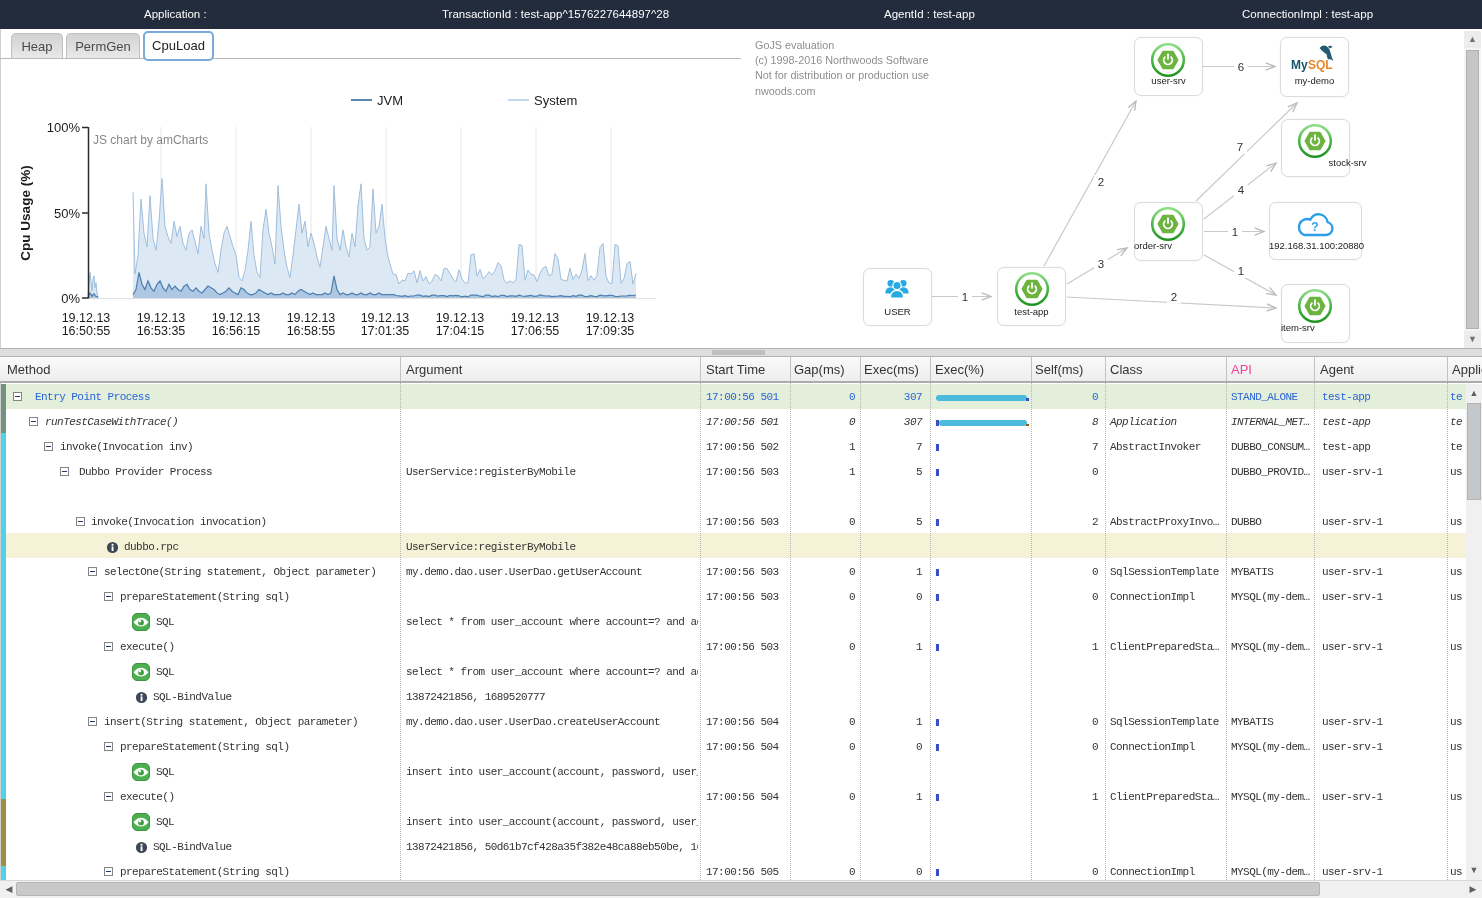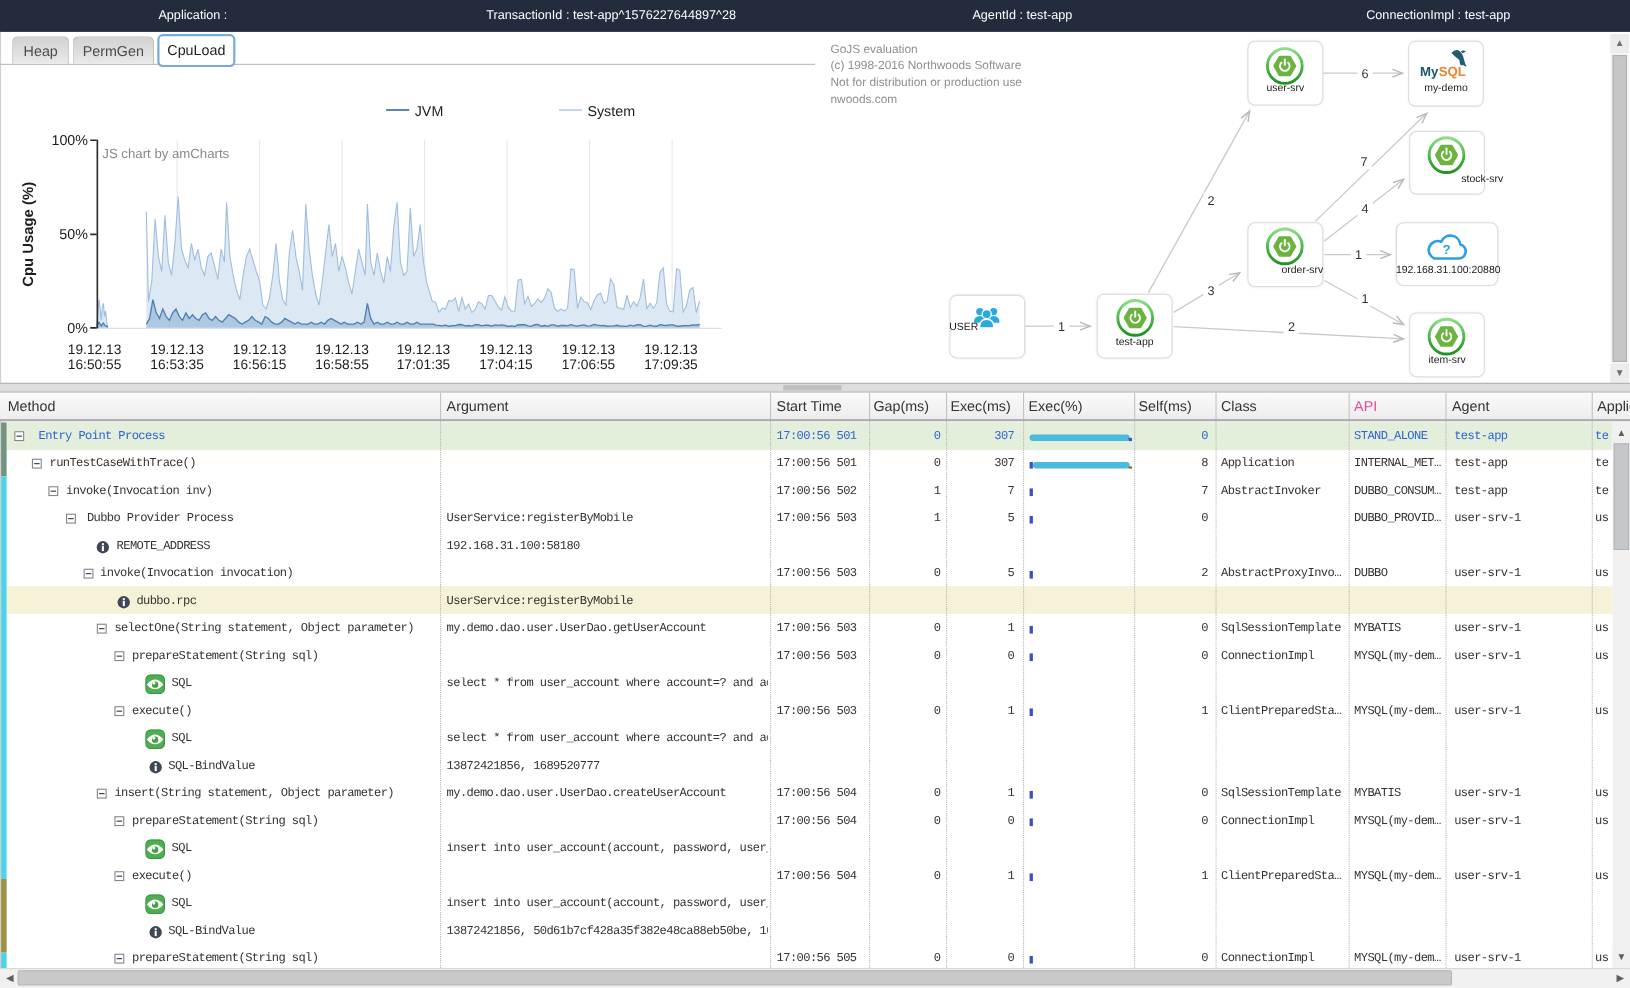--- a/index.html
+++ b/index.html
@@ -113,21 +113,21 @@
 <svg class="abs" style="left:883px;top:276px;" width="28" height="27" viewBox="0 0 36 34">
 <g fill="#29a9e1">
 <circle cx="10" cy="9" r="4.3"></circle>
       <path d="M3,22 q0,-8 7,-8 q7,0 7,8 z"></path>
 <circle cx="26" cy="9" r="4.3"></circle>
       <path d="M19,22 q0,-8 7,-8 q7,0 7,8 z"></path>
 <circle cx="18" cy="12" r="5.3" stroke="#fff" stroke-width="1.6"></circle>
       <path d="M9.5,28 q0,-10 8.5,-10 q8.5,0 8.5,10 z" stroke="#fff" stroke-width="1.6"></path>
 </g>
   </svg>
-<div class="abs" style="left:863px;top:292px;width:69px;text-align:left;font-size:9.5px;color:#1a1a1a;white-space:nowrap;">USER</div>
+<div class="abs" style="left:863px;top:306px;width:69px;text-align:center;font-size:9.5px;color:#1a1a1a;white-space:nowrap;">USER</div>
 <div class="abs" style="left:997px;top:267px;width:69px;height:59px;background:#fff;border:1px solid #dcdcdc;border-radius:7px;box-sizing:border-box;box-shadow:0 0 2px rgba(0,0,0,0.06);"></div>
 <svg class="abs" style="left:1013px;top:270px;" width="38" height="38" viewBox="-19 -19 38 38">
 <defs>
       <linearGradient id="g1032289" x1="0" y1="0" x2="0" y2="1">
 <stop offset="0" stop-color="#8ede87"></stop>
         <stop offset="0.5" stop-color="#4db848"></stop>
         <stop offset="1" stop-color="#1f9422"></stop>
       </linearGradient>
     </defs>
 <circle cx="0" cy="0" r="15.8" fill="#fff" stroke="url(#g1032289)" stroke-width="2.6"></circle>
@@ -173,36 +173,36 @@
 <stop offset="0" stop-color="#8ede87"></stop>
         <stop offset="0.5" stop-color="#4db848"></stop>
         <stop offset="1" stop-color="#1f9422"></stop>
       </linearGradient>
     </defs>
 <circle cx="0" cy="0" r="15.8" fill="#fff" stroke="url(#g1168224)" stroke-width="2.6"></circle>
 <path d="M-9.4,0 L-4.7,-8.2 L4.7,-8.2 L9.4,0 L4.7,8.2 L-4.7,8.2 Z" fill="#6db33f" stroke="#6db33f" stroke-width="2.2" stroke-linejoin="round"></path>
 <path d="M-3.1,-2.9 A4.3,4.3 0 1 0 3.1,-2.9" fill="none" stroke="#fff" stroke-width="1.8" stroke-linecap="round"></path>
 <line x1="0" y1="-5.9" x2="0" y2="-1.1" stroke="#fff" stroke-width="1.8" stroke-linecap="round"></line>
 </svg>
-<div class="abs" style="left:1134px;top:240px;width:69px;text-align:right;font-size:9.5px;color:#1a1a1a;white-space:nowrap;">order-srv</div>
+<div class="abs" style="left:1134px;top:240px;width:69px;text-align:left;font-size:9.5px;color:#1a1a1a;white-space:nowrap;">order-srv</div>
 <div class="abs" style="left:1281px;top:284px;width:69px;height:59px;background:#fff;border:1px solid #dcdcdc;border-radius:7px;box-sizing:border-box;box-shadow:0 0 2px rgba(0,0,0,0.06);"></div>
 <svg class="abs" style="left:1296px;top:287px;" width="38" height="38" viewBox="-19 -19 38 38">
 <defs>
       <linearGradient id="g1315306" x1="0" y1="0" x2="0" y2="1">
 <stop offset="0" stop-color="#8ede87"></stop>
         <stop offset="0.5" stop-color="#4db848"></stop>
         <stop offset="1" stop-color="#1f9422"></stop>
       </linearGradient>
     </defs>
 <circle cx="0" cy="0" r="15.8" fill="#fff" stroke="url(#g1315306)" stroke-width="2.6"></circle>
 <path d="M-9.4,0 L-4.7,-8.2 L4.7,-8.2 L9.4,0 L4.7,8.2 L-4.7,8.2 Z" fill="#6db33f" stroke="#6db33f" stroke-width="2.2" stroke-linejoin="round"></path>
 <path d="M-3.1,-2.9 A4.3,4.3 0 1 0 3.1,-2.9" fill="none" stroke="#fff" stroke-width="1.8" stroke-linecap="round"></path>
 <line x1="0" y1="-5.9" x2="0" y2="-1.1" stroke="#fff" stroke-width="1.8" stroke-linecap="round"></line>
 </svg>
-<div class="abs" style="left:1281px;top:322px;width:69px;text-align:center;font-size:9.5px;color:#1a1a1a;white-space:nowrap;">item-srv</div>
+<div class="abs" style="left:1281px;top:322px;width:69px;text-align:left;font-size:9.5px;color:#1a1a1a;white-space:nowrap;">item-srv</div>
 <div class="abs" style="left:1280px;top:37px;width:69px;height:60px;background:#fff;border:1px solid #dcdcdc;border-radius:7px;box-sizing:border-box;box-shadow:0 0 2px rgba(0,0,0,0.06);"></div>
 <svg class="abs" style="left:1288px;top:42px;" width="54" height="32" viewBox="0 0 54 32">
 <text x="3" y="27" font-family="Liberation Sans, sans-serif" font-size="12" font-weight="bold" fill="#15566e">My</text>
 <text x="20" y="27" font-family="Liberation Sans, sans-serif" font-size="12" font-weight="bold" fill="#e8872a">SQL</text>
 <path d="M31.5,6 q4,-4 7.5,-1.5 q3,2.5 4,8 q0.8,3.5 2.5,6.5 l-3.5,-2 q-2.5,1.5 -3,-2.5 l-0.3,-2 q-4.5,-3 -7.2,-6.5 z" fill="#235b72"></path>
     <path d="M40,4.5 q3,-1.5 4.5,0.5 l-3,1.5 z" fill="#235b72"></path>
 </svg>
 <div class="abs" style="left:1280px;top:75px;width:69px;text-align:center;font-size:9.5px;color:#1a1a1a;white-space:nowrap;">my-demo</div>
 <div class="abs" style="left:1269px;top:202px;width:93px;height:58px;background:#fff;border:1px solid #dcdcdc;border-radius:7px;box-sizing:border-box;box-shadow:0 0 2px rgba(0,0,0,0.06);"></div>
 <svg class="abs" style="left:1294px;top:210px;" width="42" height="30" viewBox="0 0 42 30">
@@ -263,21 +263,21 @@
 <div class="mono abs" style="left:706px;top:8px;color:#2a65d8;">17:00:56 501</div>
 <div class="mono abs" style="left:760px;top:8px;width:95px;text-align:right;color:#2a65d8;">0</div>
 <div class="mono abs" style="left:830px;top:8px;width:92px;text-align:right;color:#2a65d8;">307</div>
 <div class="mono abs" style="left:1000px;top:8px;width:98px;text-align:right;color:#2a65d8;">0</div>
 <div class="mono abs" style="left:1231px;top:8px;width:80px;overflow:hidden;color:#2a65d8;">STAND_ALONE</div>
 <div class="mono abs" style="left:1322px;top:8px;color:#2a65d8;">test-app</div>
 <div class="mono abs" style="left:1450px;top:8px;color:#2a65d8;">te</div>
 <div class="abs" style="left:936px;top:12px;width:91px;height:6px;border-radius:3px;background:#4cbadc;"></div>
 <div class="abs" style="left:1026px;top:15px;width:3px;height:3px;background:#3b4fc4;"></div>
 </div>
-<div class="abs" style="left:0;top:25px;width:1482px;height:25px;">
+<div class="abs" style="left:0;top:25px;width:1482px;height:25px;font-style:italic;">
 <div class="expander" style="left:29px;top:9px;"></div>
 <div class="mono abs" style="left:45px;top:8px;color:#333;">runTestCaseWithTrace()</div>
 <div class="mono abs" style="left:706px;top:8px;color:#333;">17:00:56 501</div>
 <div class="mono abs" style="left:760px;top:8px;width:95px;text-align:right;color:#333;">0</div>
 <div class="mono abs" style="left:830px;top:8px;width:92px;text-align:right;color:#333;">307</div>
 <div class="mono abs" style="left:1000px;top:8px;width:98px;text-align:right;color:#333;">8</div>
 <div class="mono abs" style="left:1110px;top:8px;color:#333;">Application</div>
 <div class="mono abs" style="left:1231px;top:8px;width:80px;overflow:hidden;color:#333;">INTERNAL_MET…</div>
 <div class="mono abs" style="left:1322px;top:8px;color:#333;">test-app</div>
 <div class="mono abs" style="left:1450px;top:8px;color:#333;">te</div>
@@ -304,29 +304,20 @@
 <div class="mono abs" style="left:406px;top:8px;width:292px;overflow:hidden;">UserService:registerByMobile</div>
 <div class="mono abs" style="left:706px;top:8px;color:#333;">17:00:56 503</div>
 <div class="mono abs" style="left:760px;top:8px;width:95px;text-align:right;color:#333;">1</div>
 <div class="mono abs" style="left:830px;top:8px;width:92px;text-align:right;color:#333;">5</div>
 <div class="mono abs" style="left:1000px;top:8px;width:98px;text-align:right;color:#333;">0</div>
 <div class="mono abs" style="left:1231px;top:8px;width:80px;overflow:hidden;color:#333;">DUBBO_PROVID…</div>
 <div class="mono abs" style="left:1322px;top:8px;color:#333;">user-srv-1</div>
 <div class="mono abs" style="left:1450px;top:8px;color:#333;">us</div>
 <div class="abs" style="left:936px;top:11px;width:2.5px;height:7px;background:#3b4fc4;"></div>
 </div>
-<div class="abs" style="left:0;top:100px;width:1482px;height:25px;">
-<svg class="abs" style="left:87px;top:7.5px;" width="13" height="13" viewBox="0 0 13 13">
-        <circle cx="6.5" cy="6.5" r="5.6" fill="#3d4756"></circle>
-        <rect x="5.6" y="2.8" width="1.9" height="1.9" fill="#fff"></rect>
-        <rect x="5.6" y="5.4" width="1.9" height="4.6" fill="#fff"></rect>
-      </svg>
-<div class="mono abs" style="left:106px;top:8px;color:#333;">REMOTE_ADDRESS</div>
-<div class="mono abs" style="left:406px;top:8px;width:292px;overflow:hidden;">192.168.31.100:58180</div>
-</div>
 <div class="abs" style="left:0;top:125px;width:1482px;height:25px;">
 <div class="expander" style="left:76px;top:9px;"></div>
 <div class="mono abs" style="left:91px;top:8px;color:#333;">invoke(Invocation invocation)</div>
 <div class="mono abs" style="left:706px;top:8px;color:#333;">17:00:56 503</div>
 <div class="mono abs" style="left:760px;top:8px;width:95px;text-align:right;color:#333;">0</div>
 <div class="mono abs" style="left:830px;top:8px;width:92px;text-align:right;color:#333;">5</div>
 <div class="mono abs" style="left:1000px;top:8px;width:98px;text-align:right;color:#333;">2</div>
 <div class="mono abs" style="left:1110px;top:8px;color:#333;">AbstractProxyInvo…</div>
 <div class="mono abs" style="left:1231px;top:8px;width:80px;overflow:hidden;color:#333;">DUBBO</div>
 <div class="mono abs" style="left:1322px;top:8px;color:#333;">user-srv-1</div>

